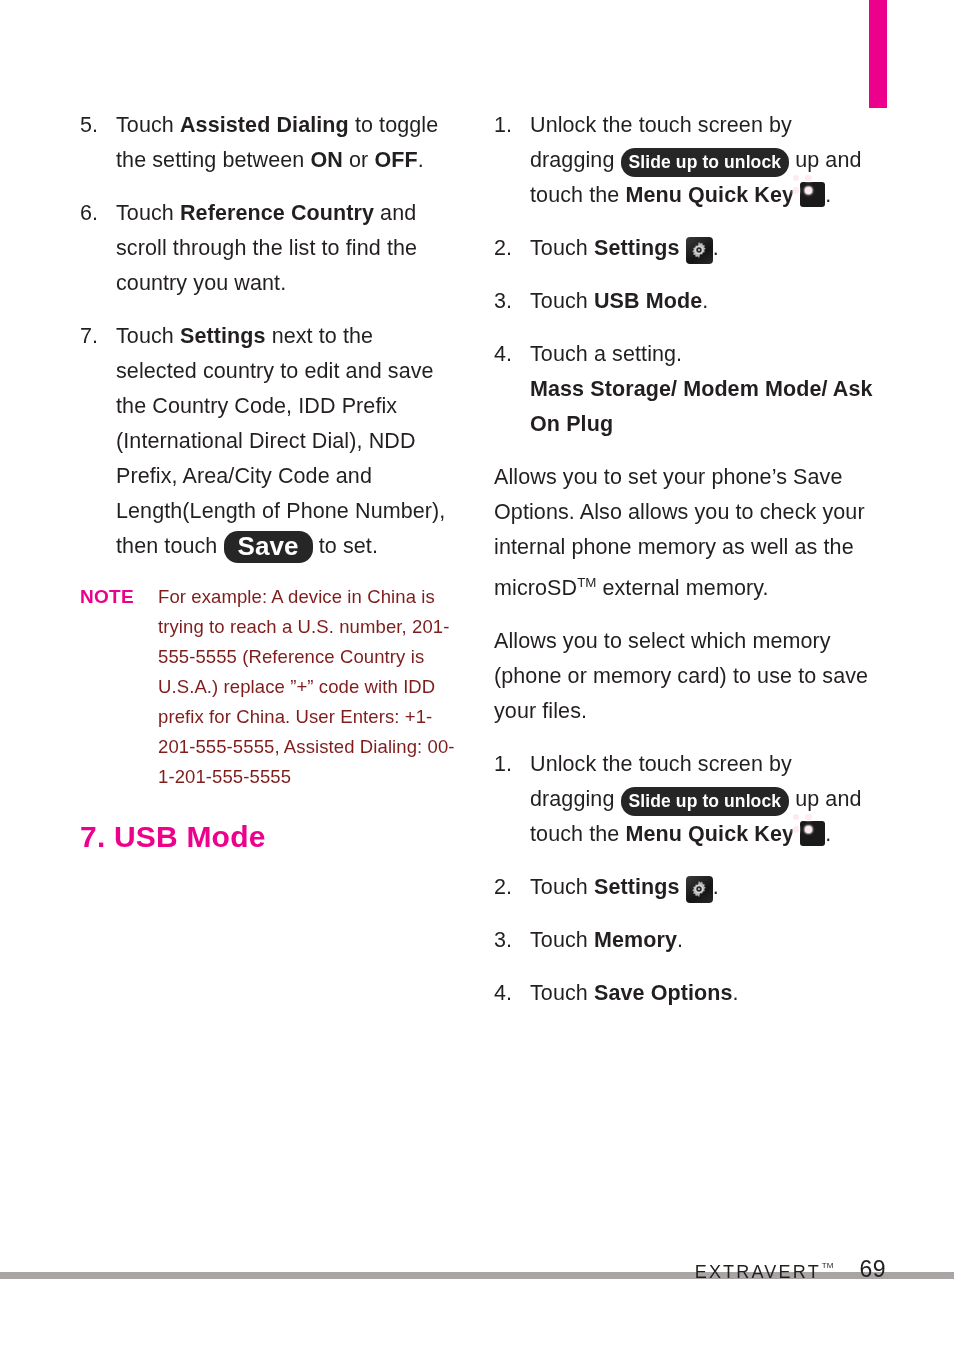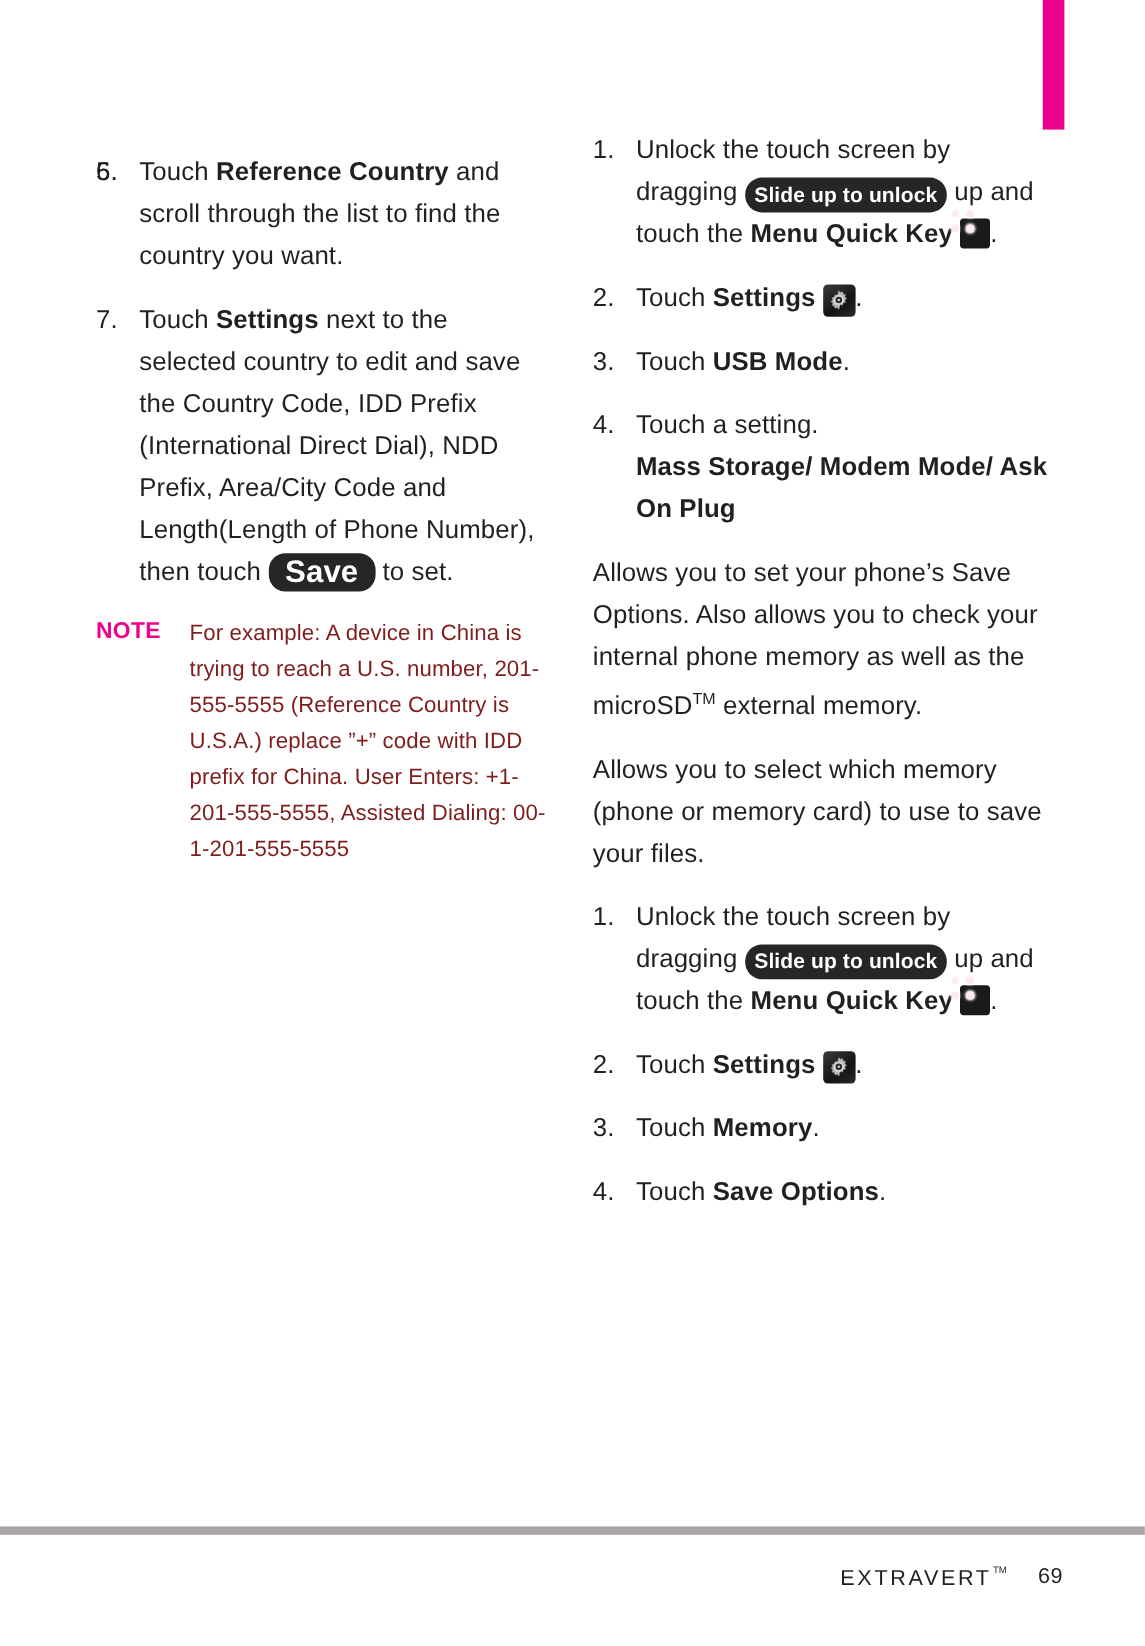--- a/index.html
+++ b/index.html
@@ -176,21 +176,21 @@
 
   
   .footer-rule {
     position: absolute;
     left: 0; top: 1272px;
     width: 954px; height: 7px;
     background: #a9a5a5;
   }
   .footer {
     position: absolute;
-    left: 0; top: 1288px;
+    left: 0; top: 1244px;
     width: 954px;
     height: 50px;
     display: flex;
     align-items: center;
     justify-content: flex-end;
     padding-right: 68px;
   }
   .brand {
     font-size: 25px;
     letter-spacing: 2.2px;
@@ -199,21 +199,21 @@
     font-variant: small-caps;
     text-transform: lowercase;
   }
   .brand-tm {
     font-size: 11px;
     vertical-align: super;
     letter-spacing: 0;
     margin-left: 1px;
   }
   .pageno {
-    font-size: 18px;
+    font-size: 23px;
     color: #231f20;
     margin-left: 26px;
     letter-spacing: .5px;
     text-align: right;
   }
 
   .sup-tm {
     font-size: .62em;
     vertical-align: super;
     letter-spacing: 0;
@@ -222,30 +222,31 @@
 </head>
 <body>
 
 <div class="tab-marker"></div>
 
 <div class="page">
 
   <div class="col col-left">
 
     <div id="left-steps">
-        <div class="step"><span class="num">5.</span></div>
+        <div class="step"><span class="num">5.</span><span>Touch <b>Assisted Dialing</b> to toggle the setting between <b>ON</b> or <b>OFF</b>.</span></div>
         <div class="step"><span class="num">6.</span><span>Touch <b>Reference Country</b> and scroll through the list to find the country you want.</span></div>
         <div class="step"><span class="num">7.</span><span>Touch <b>Settings</b> next to the selected country to edit and save the Country Code, IDD Prefix (International Direct Dial), NDD Prefix, Area/City Code and Length(Length of Phone Number), then touch  <span class="badge badge-save">Save</span> to set.</span></div>
       </div>
 
     <div class="note">
       <div class="note-label">NOTE</div>
       <div class="note-body">For example: A device in China is trying to reach a U.S. number, 201-555-5555 (Reference Country is U.S.A.) replace ”+” code with IDD prefix for China. User Enters: +1-201-555-5555, Assisted Dialing: 00-1-201-555-5555</div>
     </div>
 
+    <div class="h-section">7. USB Mode</div>
 
   </div>
 
   <div class="col col-right">
 
     <div id="usb-steps">
         <div class="step"><span class="num">1.</span><span>Unlock the touch screen by dragging <span class="badge badge-slide">Slide up to unlock</span> up and touch the <b>Menu Quick Key</b> <span class="icn icn-menu"><span class="inner"><i class="dot d1"></i><i class="dot d2"></i><i class="dot d3"></i><i class="dot d4"></i></span></span>.</span></div>
         <div class="step"><span class="num">2.</span><span>Touch <b>Settings</b> <span class="icn icn-gear">
               <svg width="20" height="20" viewBox="0 0 24 24">
                 <g fill="#b9b9b9" stroke="#8e8e8e" stroke-width=".5">

